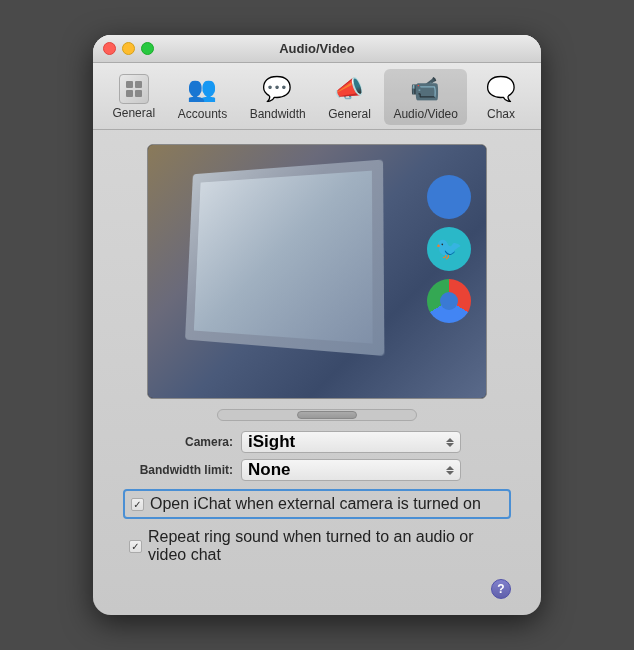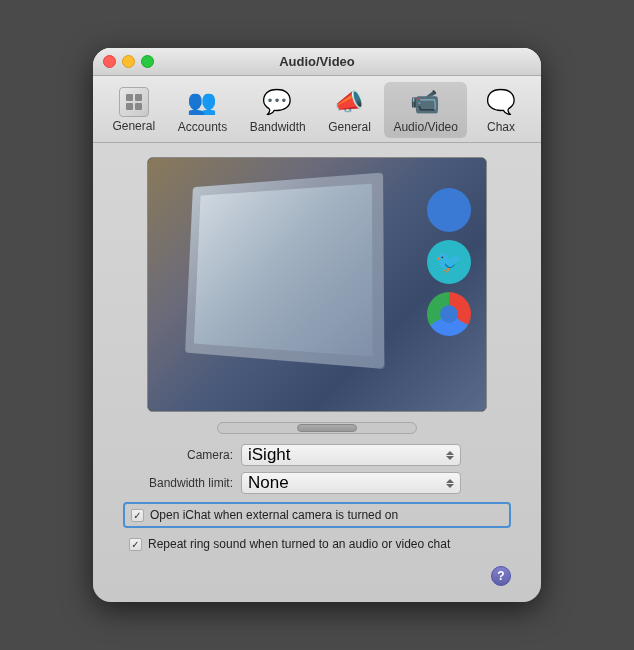--- a/index.html
+++ b/index.html
@@ -180,20 +180,21 @@
       height: 8px;
       background: linear-gradient(to bottom, #aaa, #999);
       border-radius: 4px;
       border: 1px solid #888;
     }
     .form-row {
       display: flex;
       align-items: center;
       margin-bottom: 6px;
       padding: 0 10px;
+      font-weight: bold;
     }
     .form-label {
       font-size: 12px;
       color: #333;
       text-align: right;
       min-width: 110px;
       margin-right: 8px;
     }
     .form-select {
       flex: 1;
@@ -248,21 +249,21 @@
       margin-right: 6px;
       display: flex;
       align-items: center;
       justify-content: center;
       font-size: 10px;
       color: #333;
       flex-shrink: 0;
       cursor: pointer;
     }
     .checkbox-label {
-      font-size: 12px;
+      font-size: 16px;
       color: #222;
     }
     .footer-row {
       display: flex;
       justify-content: flex-end;
       padding: 6px 10px 0;
     }
     .help-btn {
       width: 20px;
       height: 20px;

